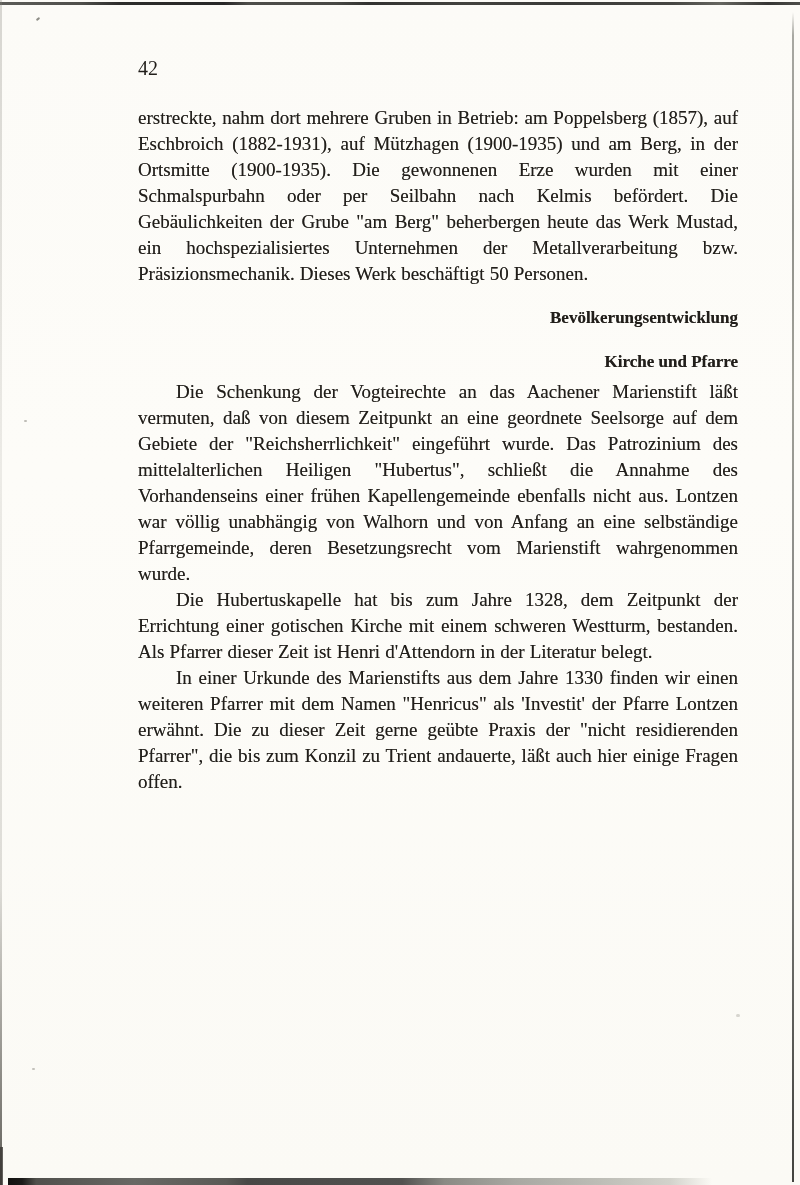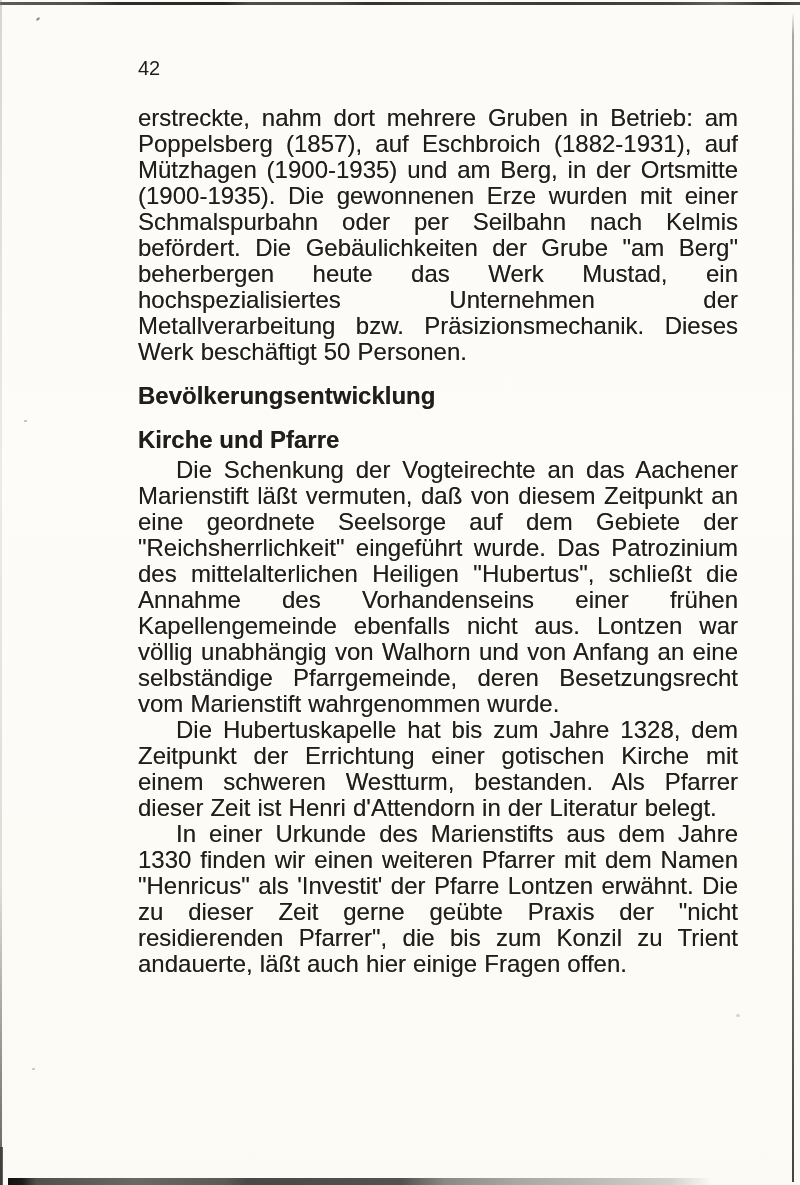--- a/index.html
+++ b/index.html
@@ -9,51 +9,52 @@
     height: 1185px;
     overflow: hidden;
     background: #fbfaf5;
   }
   .page {
     position: absolute;
     inset: 0;
     width: 800px;
     height: 1185px;
     background: linear-gradient(180deg, #fcfbf7 0%, #fdfcf8 40%, #fbfaf5 100%);
-    font-family: Liberation Sans, sans-serif;
+    font-family: Liberation Serif, serif;
     color: #211e1a;
   }
   .content {
     position: absolute;
     left: 138px;
     top: 55px;
     width: 600px;
   }
   .page-number {
     font-size: 20px;
     line-height: 26px;
     margin: 0 0 24px 0;
   }
   .para {
-    font-size: 24px;
+    font-size: 19px;
     line-height: 26px;
     margin: 0;
     text-align: justify;
     text-indent: 38px;
     text-shadow: 0 0 0.5px rgba(20,18,15,0.55);
     word-spacing: 0.4px;
   }
   .para.no-indent { text-indent: 0; }
   .para.justify-last { text-align-last: justify; }
   .heading {
-    font-size: 24px;
+    font-size: 17px;
     line-height: 26px;
     font-weight: bold;
     margin: 18px 0 4px 0;
     text-shadow: 0 0 0.5px rgba(20,18,15,0.6);
+    text-align: right;
   }
 
   
   .artifact { position: absolute; pointer-events: none; }
   .top-edge-line {
     left: 0; top: 2px; width: 800px; height: 3px;
     background: linear-gradient(90deg,
       #4a4a46 0%, #3c3c38 10%, #161614 15%, #101010 28%,
       #3a3a36 31%, #343430 42%, #1c1c1a 46%, #2e2e2a 58%,
       #242422 70%, #32322e 84%, #55554f 90%, #20201e 96%, #3a3a36 100%);

